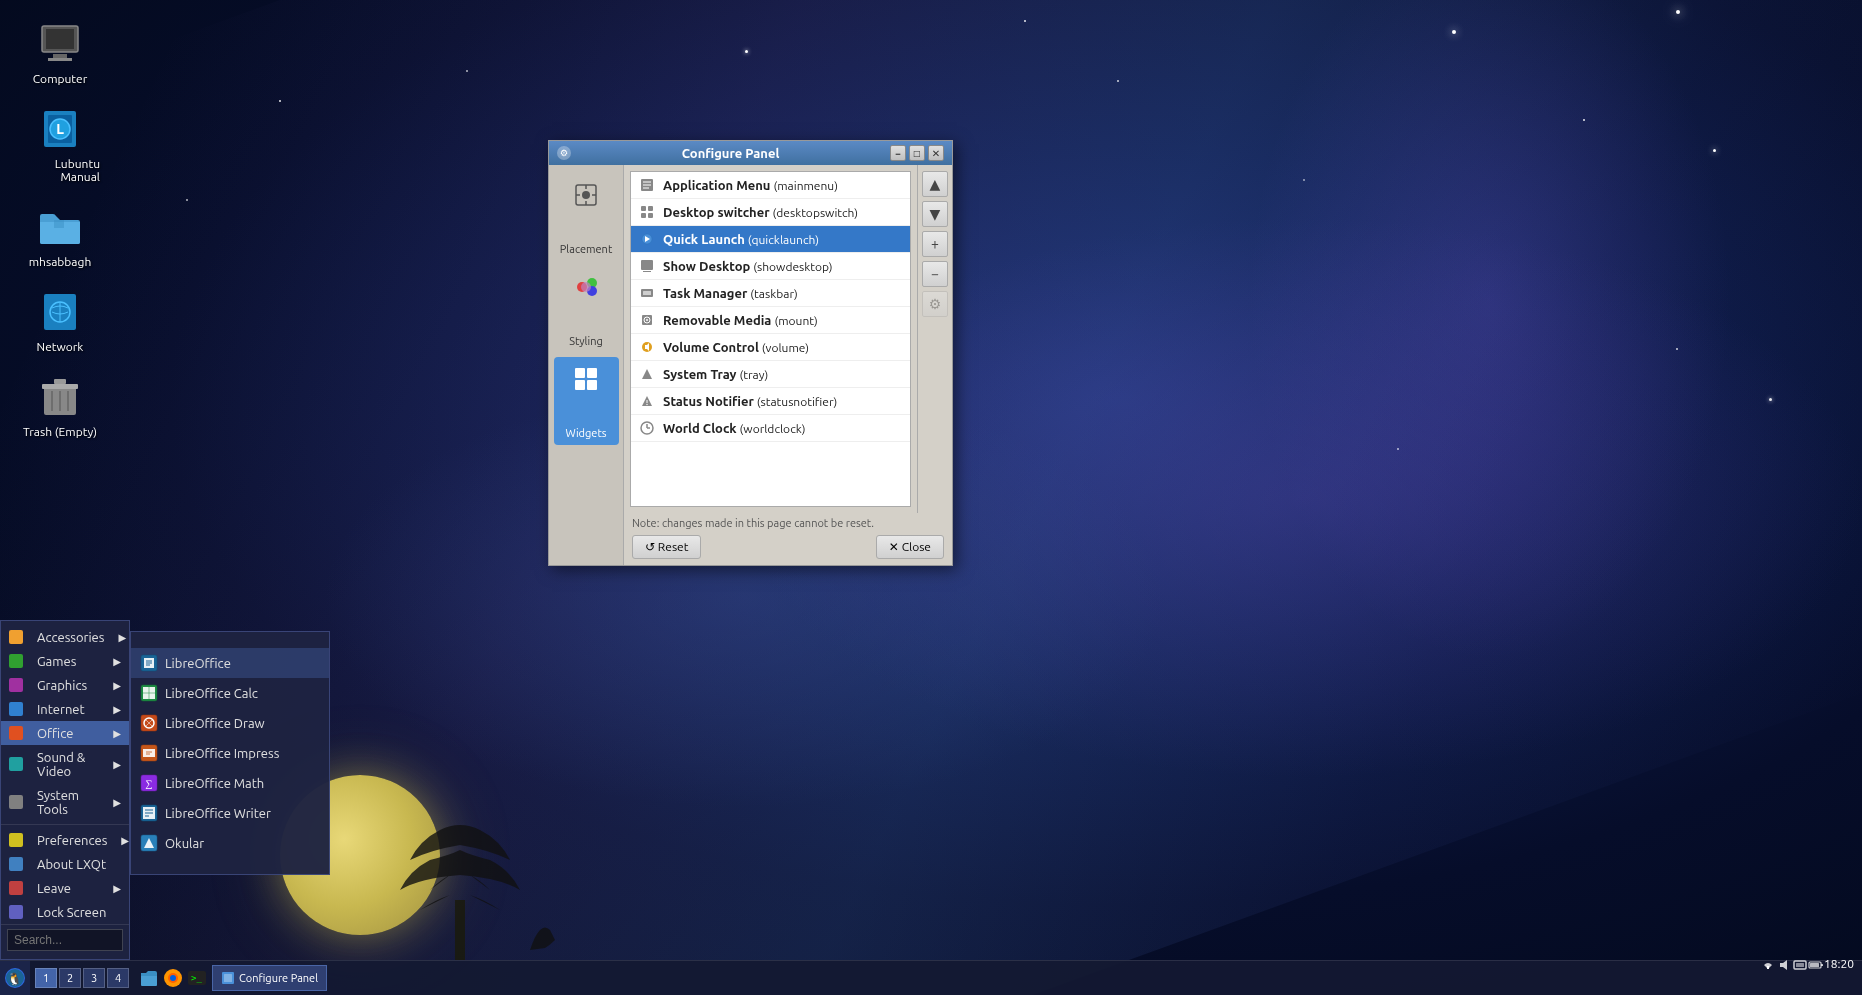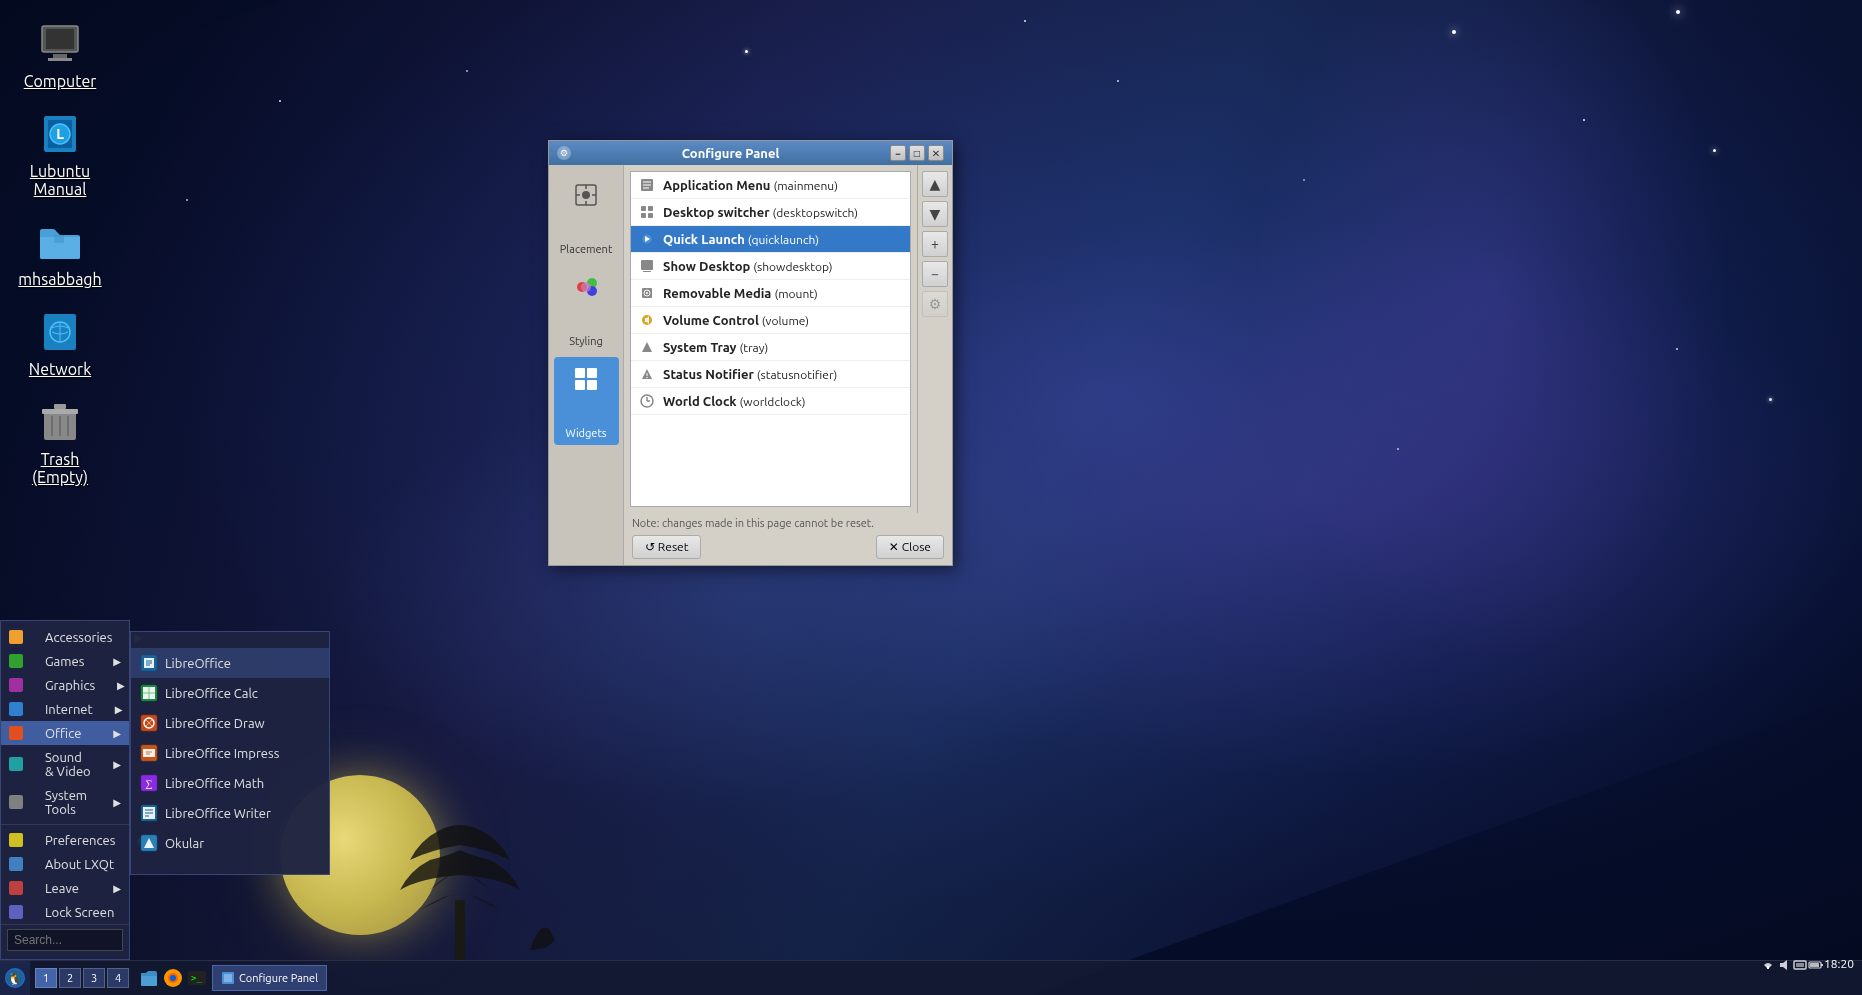--- a/index.html
+++ b/index.html
@@ -167,45 +167,44 @@
     .desktop-icon-img {
       width: 48px;
       height: 48px;
       display: flex;
       align-items: center;
       justify-content: center;
       margin-bottom: 4px;
     }
     .desktop-icon-label {
       color: white;
-      font-size: 16px;
-      text-align: center;
+      font-size: 12px;
+      text-align: right;
       text-shadow: 1px 1px 2px black;
-      text-decoration: underline;
     }
 
     
     .start-menu {
       position: absolute;
       bottom: 35px;
       left: 0;
       width: 130px;
       background: rgba(30,35,65,0.97);
       border: 1px solid rgba(100,120,200,0.4);
       z-index: 200;
       padding: 4px 0;
     }
     .menu-item {
       display: flex;
       align-items: center;
       padding: 5px 8px;
       color: #e0e0e0;
       font-size: 13px;
       cursor: pointer;
-      gap: 22px;
+      gap: 14px;
       position: relative;
     }
     .menu-item:hover, .menu-item.active {
       background: rgba(80,120,200,0.5);
     }
     .menu-item.active {
       background: rgba(80,120,200,0.7);
     }
     .menu-icon {
       width: 16px;
@@ -795,20 +794,29 @@
             <div class="plugin-item">
               <div class="plugin-icon">
                 <svg width="14" height="14" viewBox="0 0 14 14">
                   <rect x="1" y="1" width="12" height="10" rx="1" fill="#888"></rect>
                   <rect x="3" y="12" width="8" height="1" fill="#888"></rect>
                 </svg>
               </div>
               <span><span class="plugin-name">Show Desktop</span> <span class="plugin-id">(showdesktop)</span></span>
             </div>
 
+            <div class="plugin-item">
+              <div class="plugin-icon">
+                <svg width="14" height="14" viewBox="0 0 14 14">
+                  <rect x="1" y="3" width="12" height="8" rx="1" fill="#888"></rect>
+                  <rect x="3" y="5" width="8" height="4" rx="0.5" fill="white" opacity="0.6"></rect>
+                </svg>
+              </div>
+              <span><span class="plugin-name">Task Manager</span> <span class="plugin-id">(taskbar)</span></span>
+            </div>
 
             <div class="plugin-item">
               <div class="plugin-icon">
                 <svg width="14" height="14" viewBox="0 0 14 14">
                   <rect x="2" y="2" width="10" height="10" rx="1" fill="#888"></rect>
                   <circle cx="7" cy="7" r="3" fill="none" stroke="white" stroke-width="1"></circle>
                   <circle cx="7" cy="7" r="1" fill="white"></circle>
                 </svg>
               </div>
               <span><span class="plugin-name">Removable Media</span> <span class="plugin-id">(mount)</span></span>

